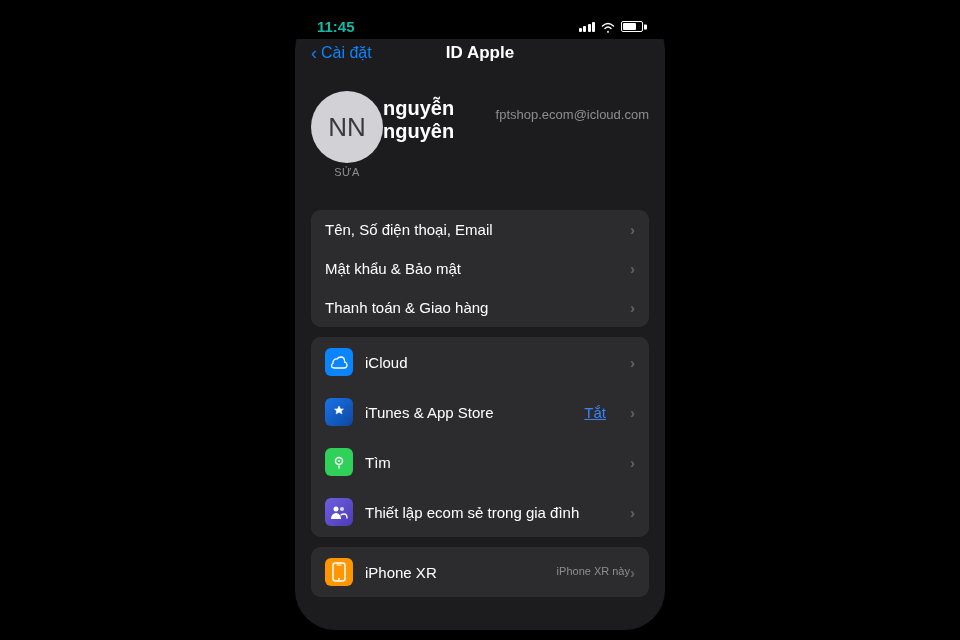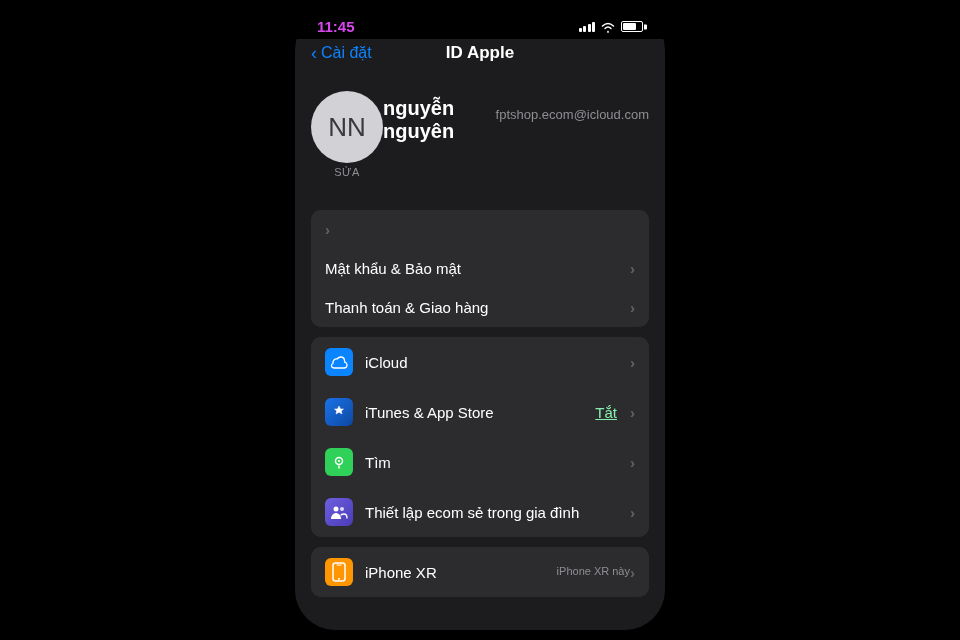--- a/index.html
+++ b/index.html
@@ -31,21 +31,21 @@
       justify-content: space-between;
       align-items: center;
       padding: 8px 22px 4px;
       background: #000;
       flex-shrink: 0;
     }
 
     .status-time {
       font-size: 15px;
       font-weight: 600;
-      color: #d946ef;
+      color: #14b8a6;
     }
 
     .status-icons {
       display: flex;
       align-items: center;
       gap: 5px;
     }
 
     .signal-bars {
       display: flex;
@@ -218,22 +218,22 @@
     }
 
     .row-label {
       flex: 1;
       font-size: 15px;
       color: #fff;
     }
 
     .row-value {
       font-size: 15px;
-      color: #86efac;
-      margin-right: 13px;
+      color: #3b82f6;
+      margin-right: 24px;
       text-decoration: underline;
     }
 
     .row-chevron {
       color: #636366;
       font-size: 15px;
       font-weight: 600;
     }
 
     
@@ -326,20 +326,21 @@
           <span>NN</span>
         </div>
         <div class="edit-label">SỬA</div>
       </div>
       <div class="profile-name">nguyễn nguyên</div>
       <div class="profile-email">fptshop.ecom@icloud.com</div>
     </div>
 
     <div class="settings-group">
       <div class="settings-row no-icon">
+        <span class="row-label">Tên, Số điện thoại, Email</span>
         <span class="row-chevron">›</span>
       </div>
       <div class="settings-row no-icon">
         <span class="row-label">Mật khẩu &amp; Bảo mật</span>
         <span class="row-chevron">›</span>
       </div>
       <div class="settings-row no-icon">
         <span class="row-label">Thanh toán &amp; Giao hàng</span>
         <span class="row-chevron">›</span>
       </div>

